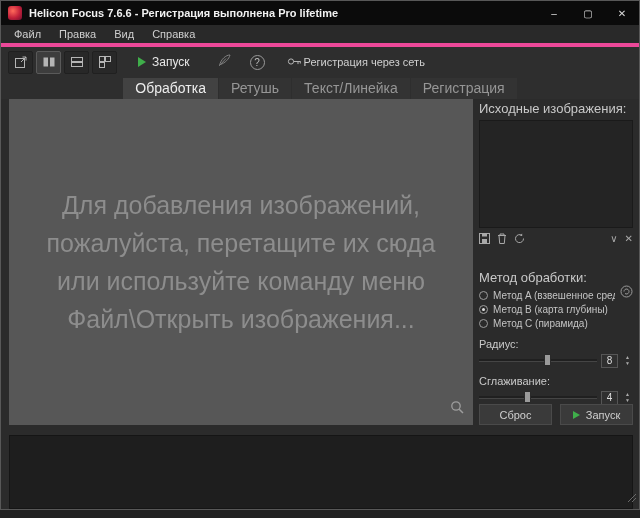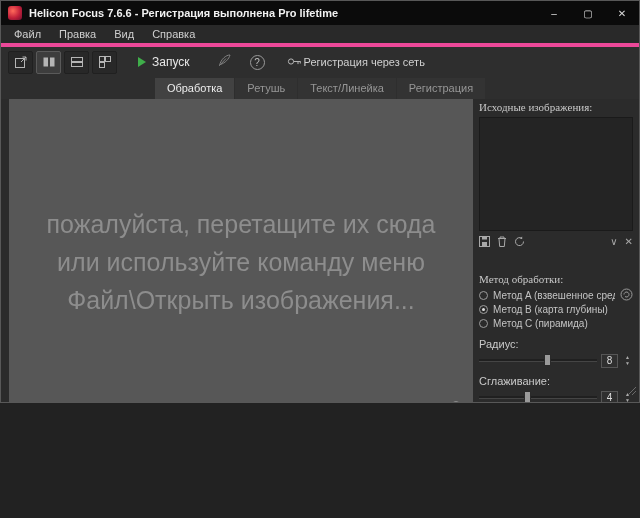--- a/index.html
+++ b/index.html
@@ -1,20 +1,20 @@
 <!DOCTYPE html>
 <html><head>
 <meta charset="utf-8">
 <style>
   * { box-sizing: border-box; margin: 0; padding: 0; }
   html,body { width: 640px; height: 518px; background:#222; }
   body { font-family: "Liberation Sans", sans-serif; }
 
   .window {
-    position: relative; width: 640px; height: 403px;
+    position: relative; width: 640px; height: 510px;
     background: #2b2b2b; border: 1px solid #585858; overflow: hidden; padding-left: 26px;
   }
 
   
   .titlebar {
     position: absolute; top:0; left:0; right:0; height: 24px;
     background: #0b0b0b; display: flex; align-items: center;
   }
   .app-icon {
     width: 14px; height: 14px; margin: 0 7px; border-radius: 3px;
@@ -66,39 +66,39 @@
     color: #d0d0d0; font-size: 11px; height: 23px; padding: 0 6px;
   }
 
   
   .tabs-row {
     position: absolute; top: 76px; left: 0; right: 0; height: 22px;
     background: #2e2e2e; display: flex; justify-content: center;
     align-items: flex-end; gap: 1px;
   }
   .tab {
-    font-size: 11px; color: #969696; background: #333333;
+    font-size: 14px; color: #969696; background: #333333;
     padding: 4px 12px 4px 12px; line-height: 13px;
   }
   .tab.active { background: #424242; color: #ededed; }
 
   
   .drop-area {
     position: absolute; top: 98px; left: 8px; width: 464px; height: 326px;
     background: #575757; display: flex; align-items: center; justify-content: center;
   }
   .drop-text { text-align: center; font-size: 25px; line-height: 1.52; color: #8d8d8d; }
   .zoom-icon { position: absolute; right: 8px; bottom: 6px; }
 
   
   .sidebar {
     position: absolute; top: 100px; left: 478px; width: 154px; height: 324px;
     display: flex; flex-direction: column;
   }
-  .panel-label { font-size: 11px; color: #c9c9c9; margin-bottom: 4px; font-family: Liberation Serif, serif; }
+  .panel-label { font-size: 13px; color: #c9c9c9; margin-bottom: 4px; }
   .src-list {
     height: 150px; background: #242424; border: 1px solid #1a1a1a; width: 100%;
   }
   .src-tools { display: flex; align-items: center; gap: 7px; height: 18px; margin-top: 2px; }
   .src-tools .spacer { margin-left: auto; }
   .mini-glyph { color: #a8a8a8; font-size: 10px; line-height: 10px; }
 
   .method-block { position: relative; margin-top: 22px; }
   .radio-row { display: flex; align-items: center; gap: 5px; height: 13px; margin-top: 1px; }
   .radio {
@@ -236,20 +236,21 @@
 
   <div class="tabs-row">
     <div class="tab active">Обработка</div>
     <div class="tab">Ретушь</div>
     <div class="tab">Текст/Линейка</div>
     <div class="tab">Регистрация</div>
   </div>
 
   <div class="drop-area">
     <div class="drop-text">
+      <div>Для добавления изображений,</div>
       <div>пожалуйста, перетащите их сюда</div>
       <div>или используйте команду меню</div>
       <div>Файл\Открыть изображения...</div>
     </div>
     <div class="zoom-icon">
       <svg width="15" height="15" viewBox="0 0 15 15">
           <circle cx="6" cy="6" r="4.2" fill="none" stroke="#9d9d9d" stroke-width="1.3"></circle>
           <path d="M9.2 9.2 L13 13" stroke="#9d9d9d" stroke-width="1.5"></path>
         </svg>
     </div>

